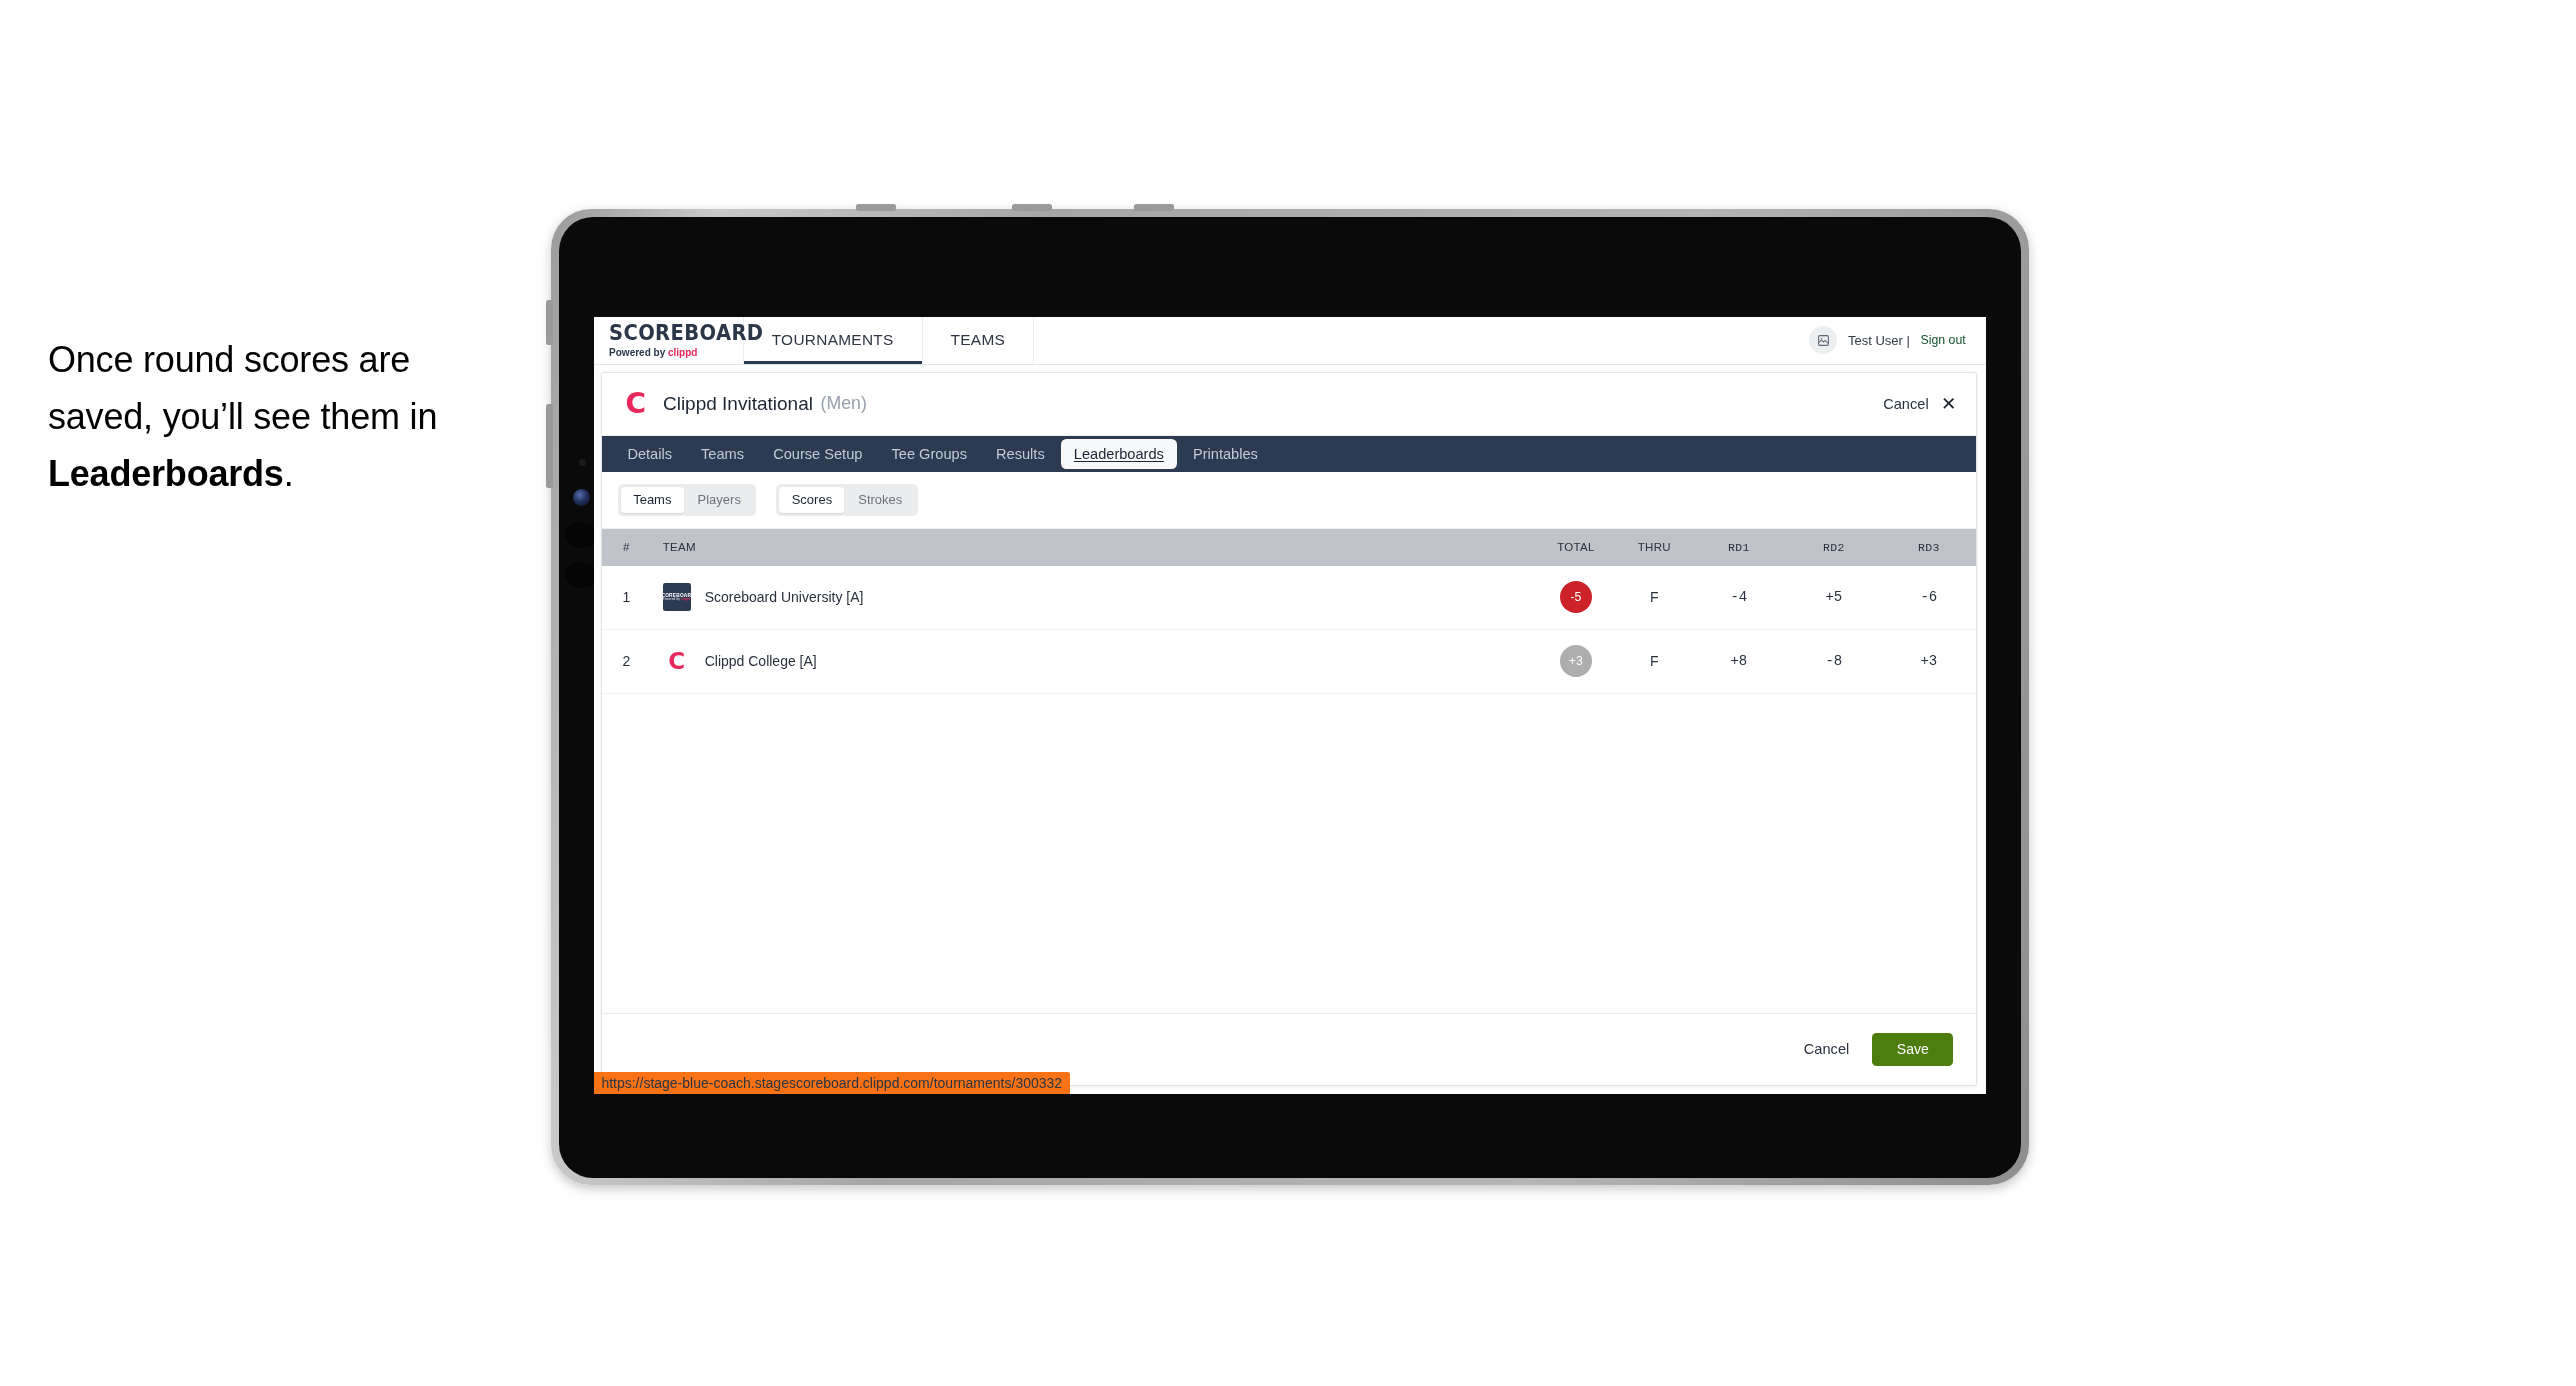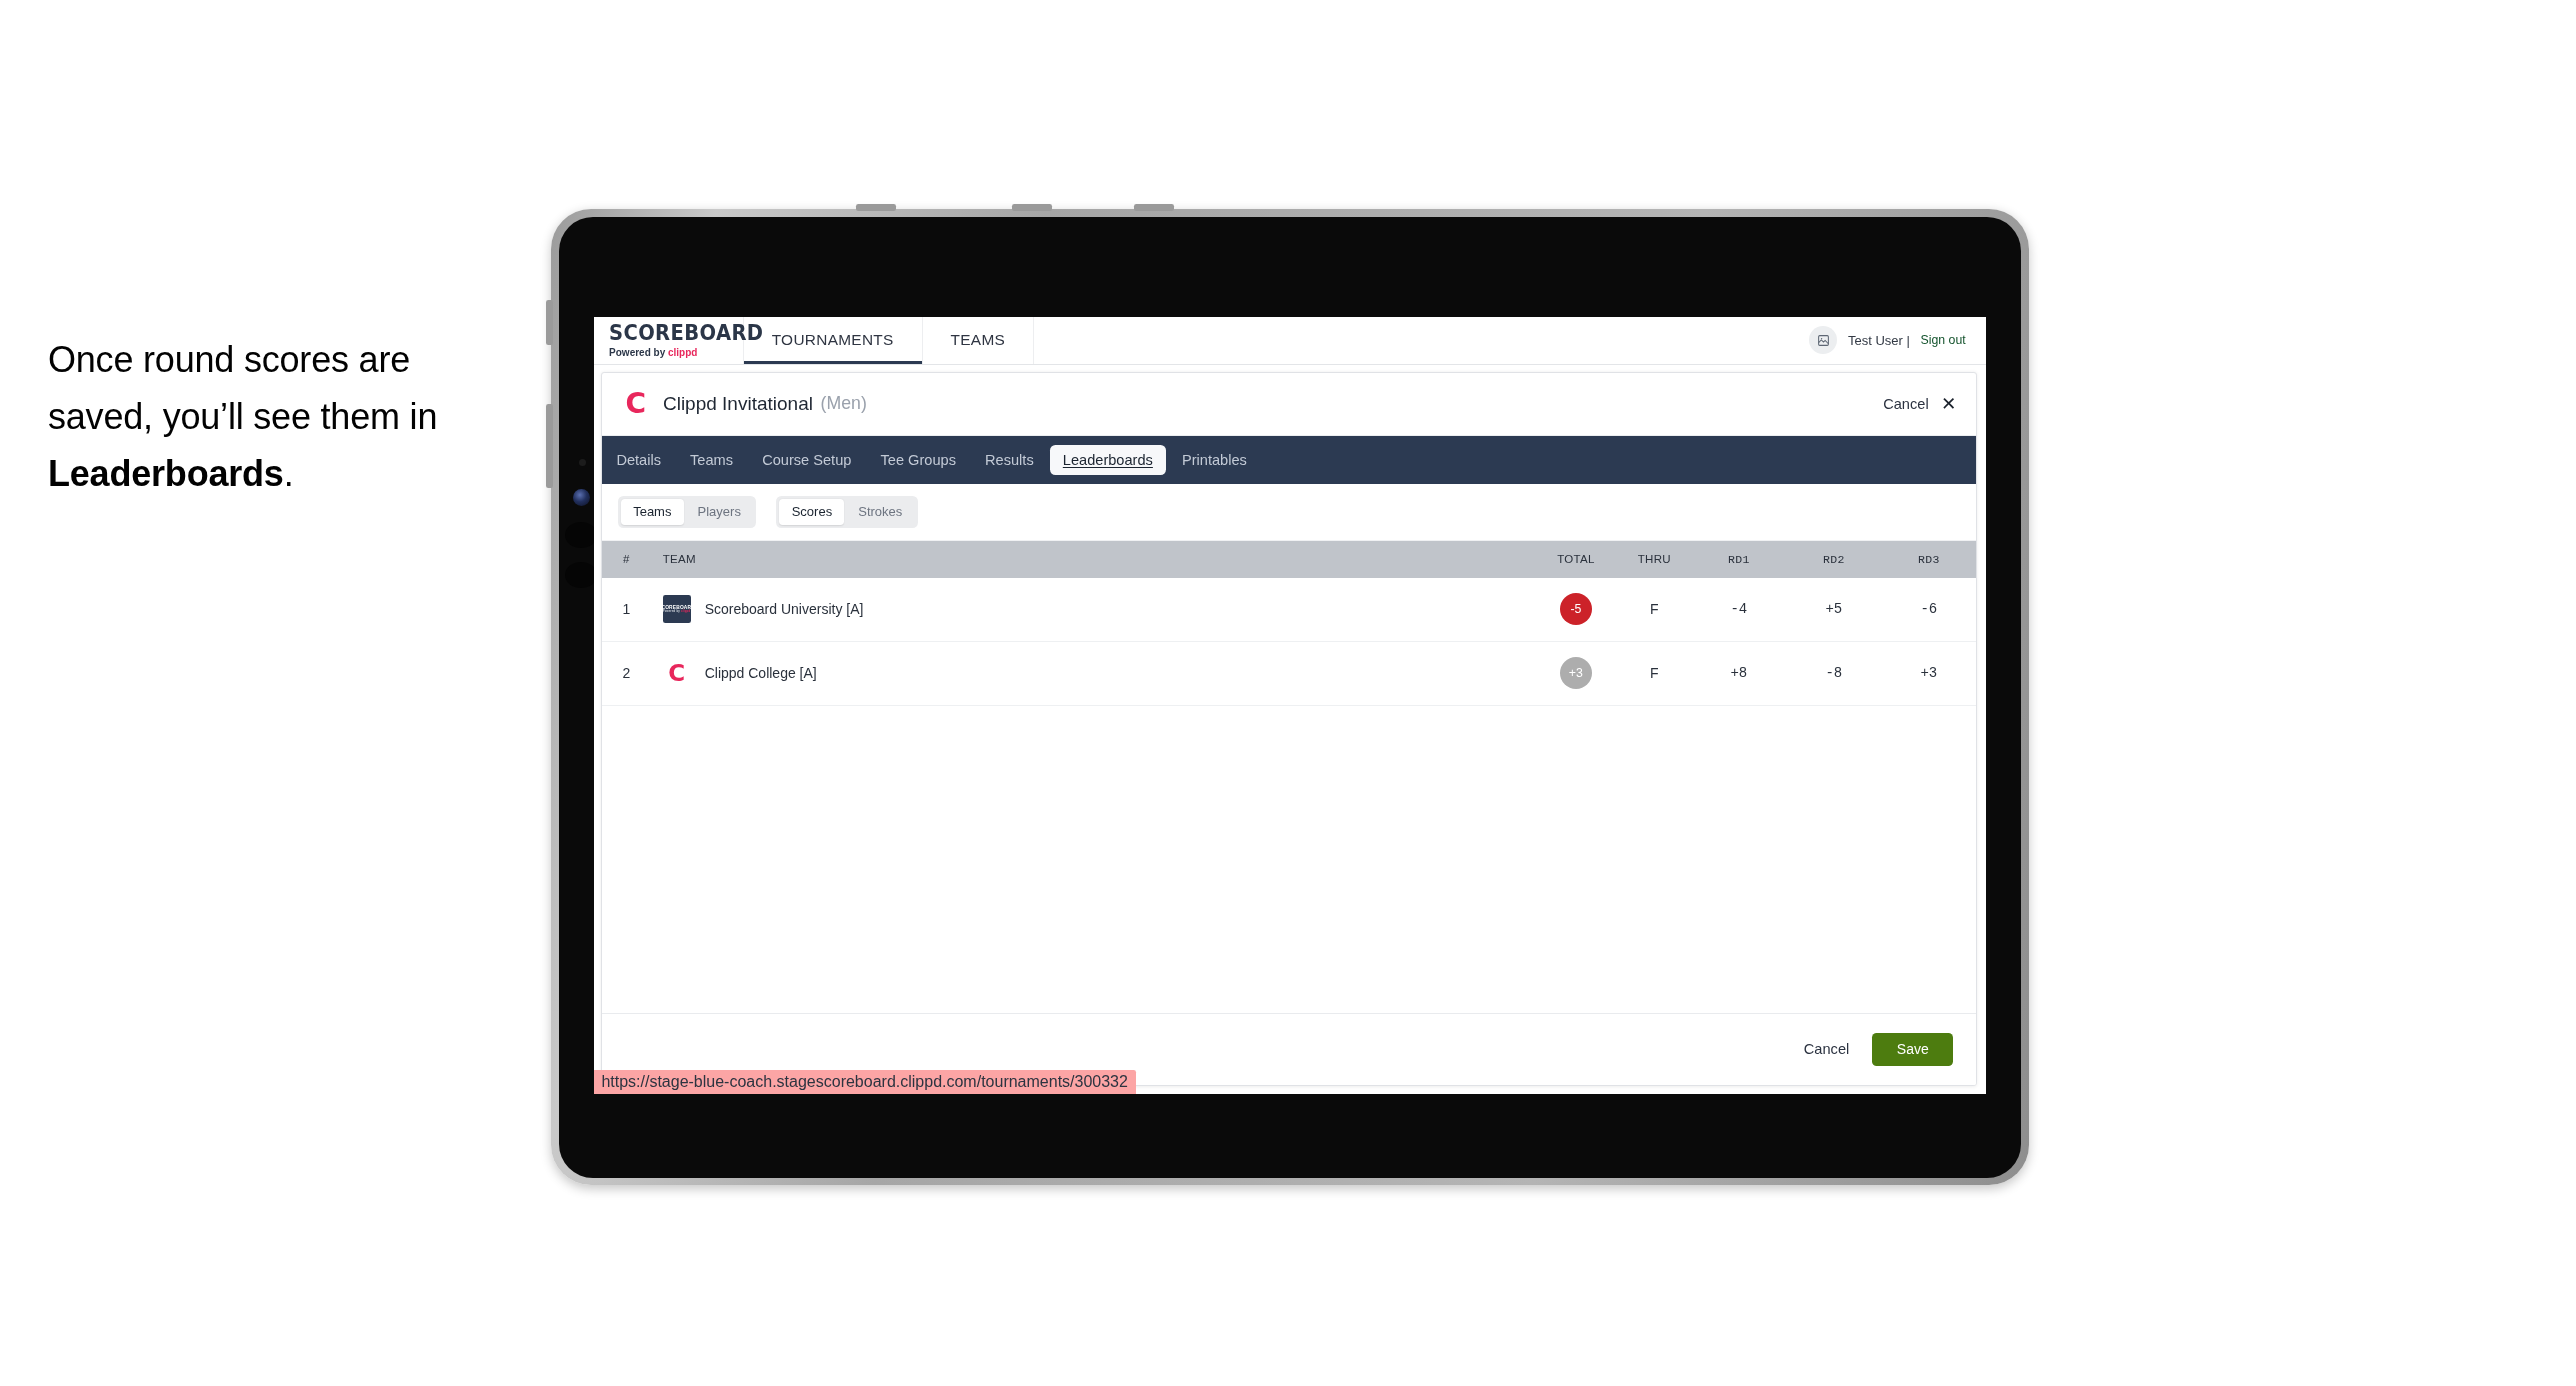--- a/index.html
+++ b/index.html
@@ -157,24 +157,24 @@
   #tourn-gender { font-size: 17.7px; color: #9aa1ac; margin-left: 7.7px; }
   #head-spacer { flex: 1; }
   #cancel-top { font-size: 14.6px; color: #2b3240; cursor: pointer; }
   #close-x {
     font-size: 18.4px; color: #1b222c; margin-left: 12.3px;
     cursor: pointer; font-weight: 500;
   }
 
   
   #navstrip {
-    height: 48px;
+    height: 36px;
     background: #2c3a52;
     display: flex; align-items: center;
-    padding-left: 1px;
+    padding-left: 12px;
     gap: 3.1px;
   }
   .navtab {
     font-size: 14.6px;
     color: #c3cad6;
     padding: 7px 13px;
     border-radius: 5.4px;
     cursor: pointer;
     white-space: nowrap;
   }
@@ -292,23 +292,23 @@
     border-radius: 4.6px;
     padding: 8.4px 24.6px;
     cursor: pointer;
     font-family: "Liberation Sans", sans-serif;
   }
 
   
   #statusurl {
     position: absolute;
     left: 0; bottom: -0.8px;
-    background: #fca5a5;
+    background: #f97316;
     color: #2c3440;
-    font-size: 16px;
+    font-size: 14px;
     padding: 3.1px 7.7px 3.8px 7.7px;
     white-space: nowrap;
     border-top-right-radius: 2.3px;
     z-index: 5;
   }
 </style>
 </head>
 <body>
 
 <div id="caption">

